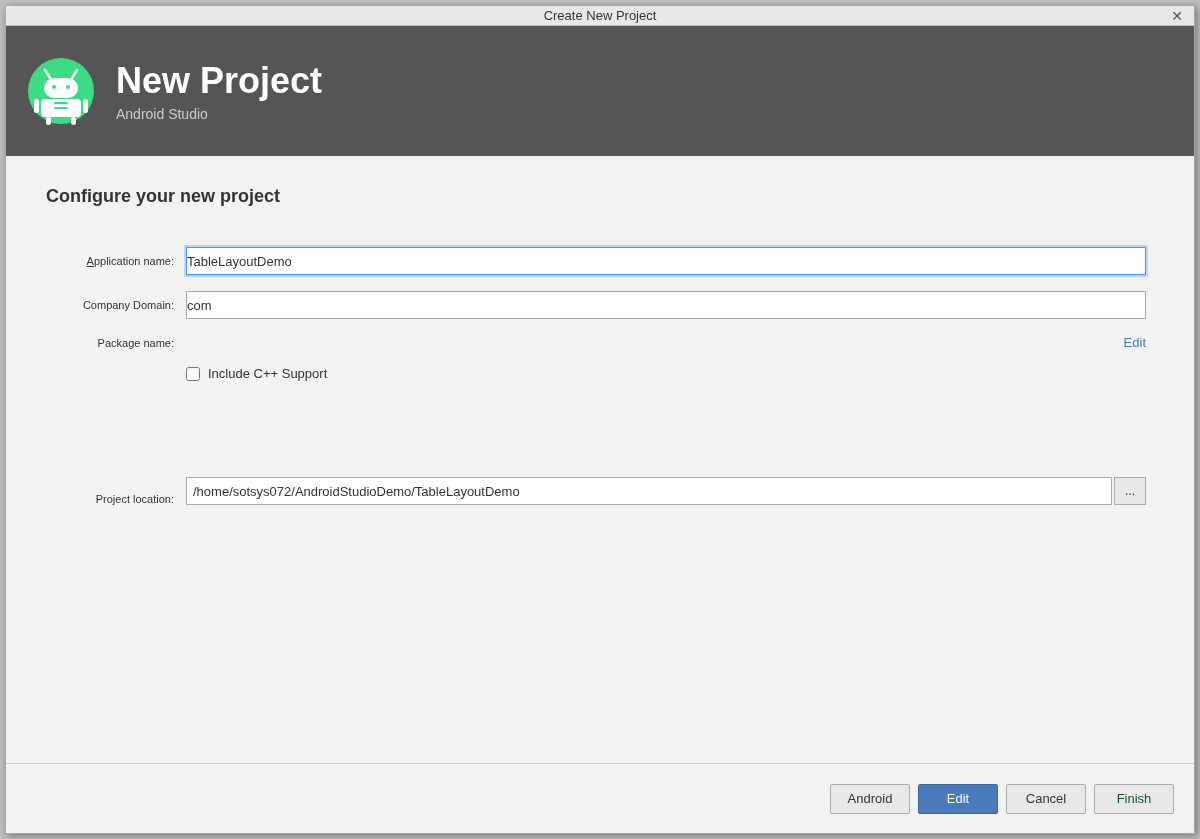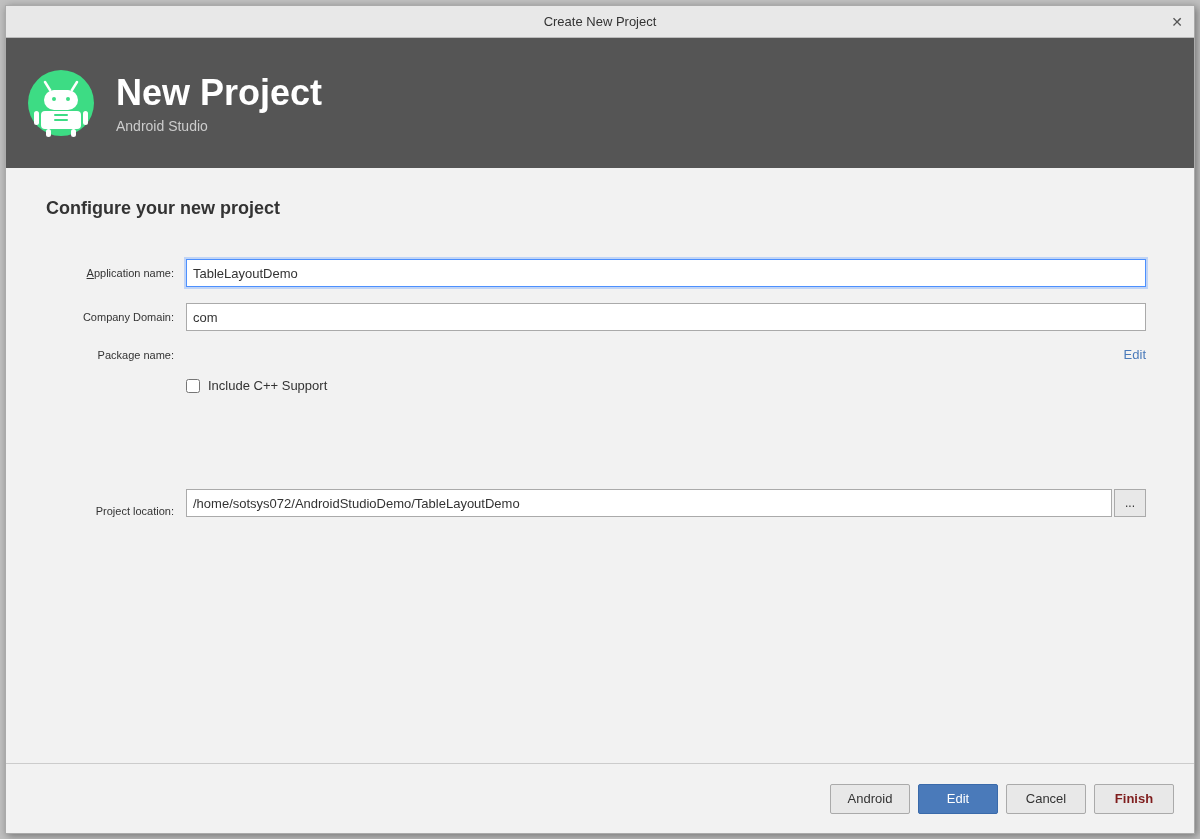--- a/index.html
+++ b/index.html
@@ -27,21 +27,21 @@
       box-shadow: 2px 2px 8px rgba(0,0,0,0.4);
       display: flex;
       flex-direction: column;
       position: relative;
     }
 
     
     .title-bar {
       background: #e8e8e8;
       border-bottom: 1px solid #bbb;
-      height: 32px;
+      height: 20px;
       display: flex;
       align-items: center;
       justify-content: center;
       position: relative;
       flex-shrink: 0;
     }
 
     .title-bar-text {
       font-size: 13px;
       color: #333;
@@ -134,21 +134,21 @@
       font-size: 11px;
       color: #333;
       padding-right: 12px;
       flex-shrink: 0;
     }
 
     .form-input {
       flex: 1;
       height: 28px;
       border: 1px solid #aaa;
-      padding: 2px 6px;
+      padding: 2px 0;
       font-size: 13px;
       background: #ffffff;
       color: #333;
       outline: none;
     }
 
     .form-input.focused {
       border-color: #4d90fe;
       box-shadow: 0 0 0 2px rgba(77,144,254,0.3);
     }
@@ -251,23 +251,22 @@
     }
 
     .btn-primary {
       background: #4a7aba;
       color: #ffffff;
       border-color: #3a6aaa;
     }
 
     .btn-disabled {
       background: #e8e8e8;
-      color: #7f1d1d;
+      color: #14532d;
       cursor: default;
-      font-weight: bold;
     }
   </style>
 </head>
 <body>
 
 <div class="dialog">
 
   <div class="title-bar">
     <span class="title-bar-text">Create New Project</span>
     <button class="close-btn">✕</button>

